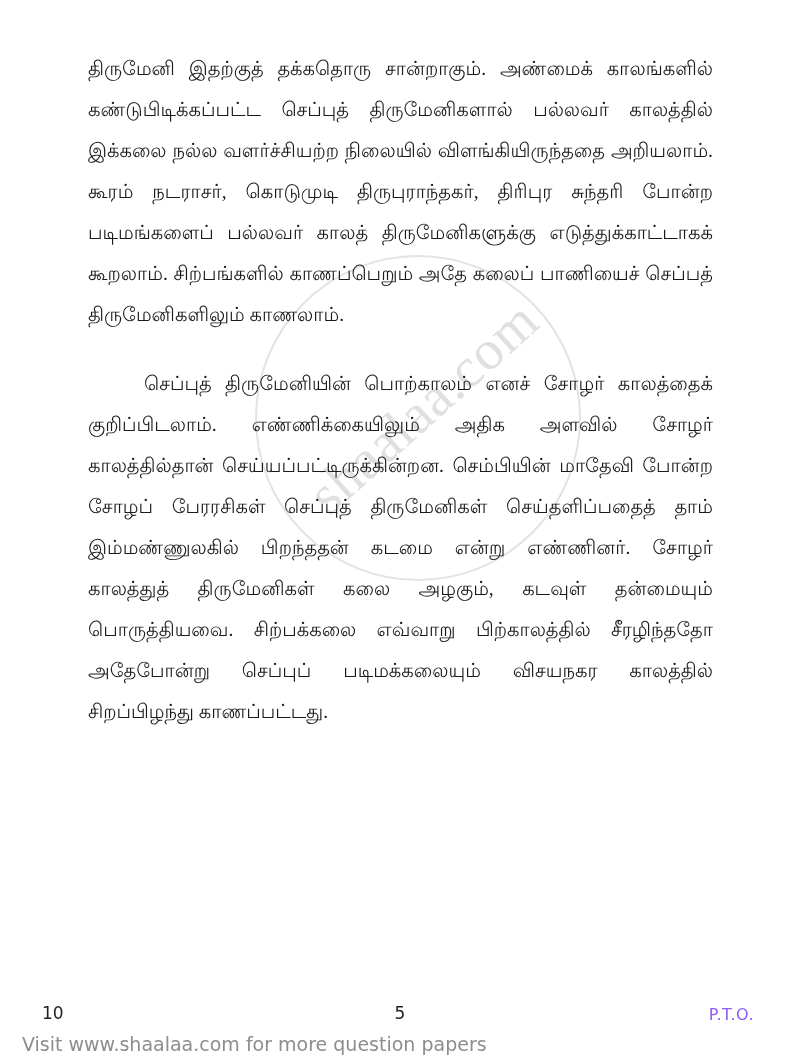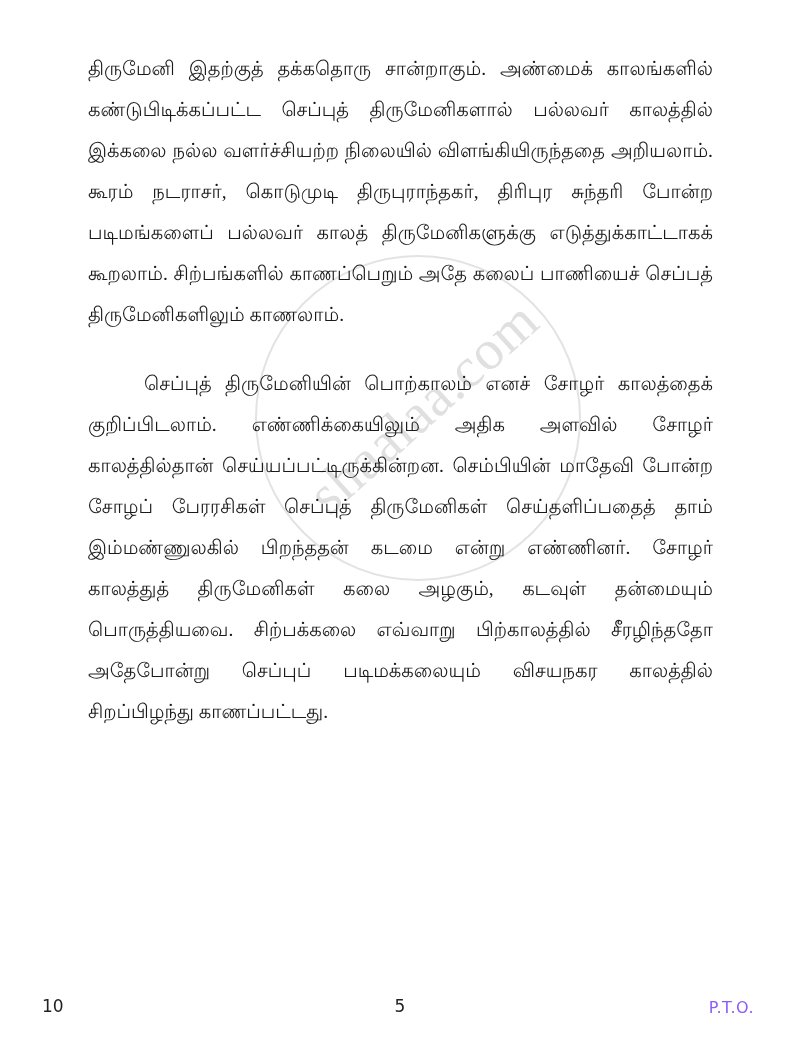--- a/index.html
+++ b/index.html
@@ -68,21 +68,21 @@
   }
   .para.indent {
     text-indent: 56px;
   }
   .para + .para {
     margin-top: 28px;
   }
   .footer {
     position: absolute;
     left: 0;
-    top: 4px;
+    top: 11px;
     width: 800px;
     height: 772px;
     z-index: 3;
     pointer-events: none;
     border-radius: 12px;
   }
   .pg-left {
     position: absolute;
     left: 42px;
     top: 992px;
@@ -130,15 +130,16 @@
 
   <div class="content">
     <p class="para">திருமேனி இதற்குத் தக்கதொரு சான்றாகும். அண்மைக் காலங்களில் கண்டுபிடிக்கப்பட்ட செப்புத் திருமேனிகளால் பல்லவர் காலத்தில் இக்கலை நல்ல வளர்ச்சியற்ற நிலையில் விளங்கியிருந்ததை அறியலாம். கூரம் நடராசர், கொடுமுடி திருபுராந்தகர், திரிபுர சுந்தரி போன்ற படிமங்களைப் பல்லவர் காலத் திருமேனிகளுக்கு எடுத்துக்காட்டாகக் கூறலாம். சிற்பங்களில் காணப்பெறும் அதே கலைப் பாணியைச் செப்பத் திருமேனிகளிலும் காணலாம்.</p>
     <p class="para indent">செப்புத் திருமேனியின் பொற்காலம் எனச் சோழர் காலத்தைக் குறிப்பிடலாம். எண்ணிக்கையிலும் அதிக அளவில் சோழர் காலத்தில்தான் செய்யப்பட்டிருக்கின்றன. செம்பியின் மாதேவி போன்ற சோழப் பேரரசிகள் செப்புத் திருமேனிகள் செய்தளிப்பதைத் தாம் இம்மண்ணுலகில் பிறந்ததன் கடமை என்று எண்ணினர். சோழர் காலத்துத் திருமேனிகள் கலை அழகும், கடவுள் தன்மையும் பொருத்தியவை. சிற்பக்கலை எவ்வாறு பிற்காலத்தில் சீரழிந்ததோ அதேபோன்று செப்புப் படிமக்கலையும் விசயநகர காலத்தில் சிறப்பிழந்து காணப்பட்டது.</p>
   </div>
 
   <div class="footer">
     <div class="pg-left">10</div>
     <div class="pg-center">5</div>
     <div class="pg-right">P.T.O.</div>
+    <div class="promo">Visit www.shaalaa.com for more question papers</div>
   </div>
 
 </div>
 
 </body></html>

